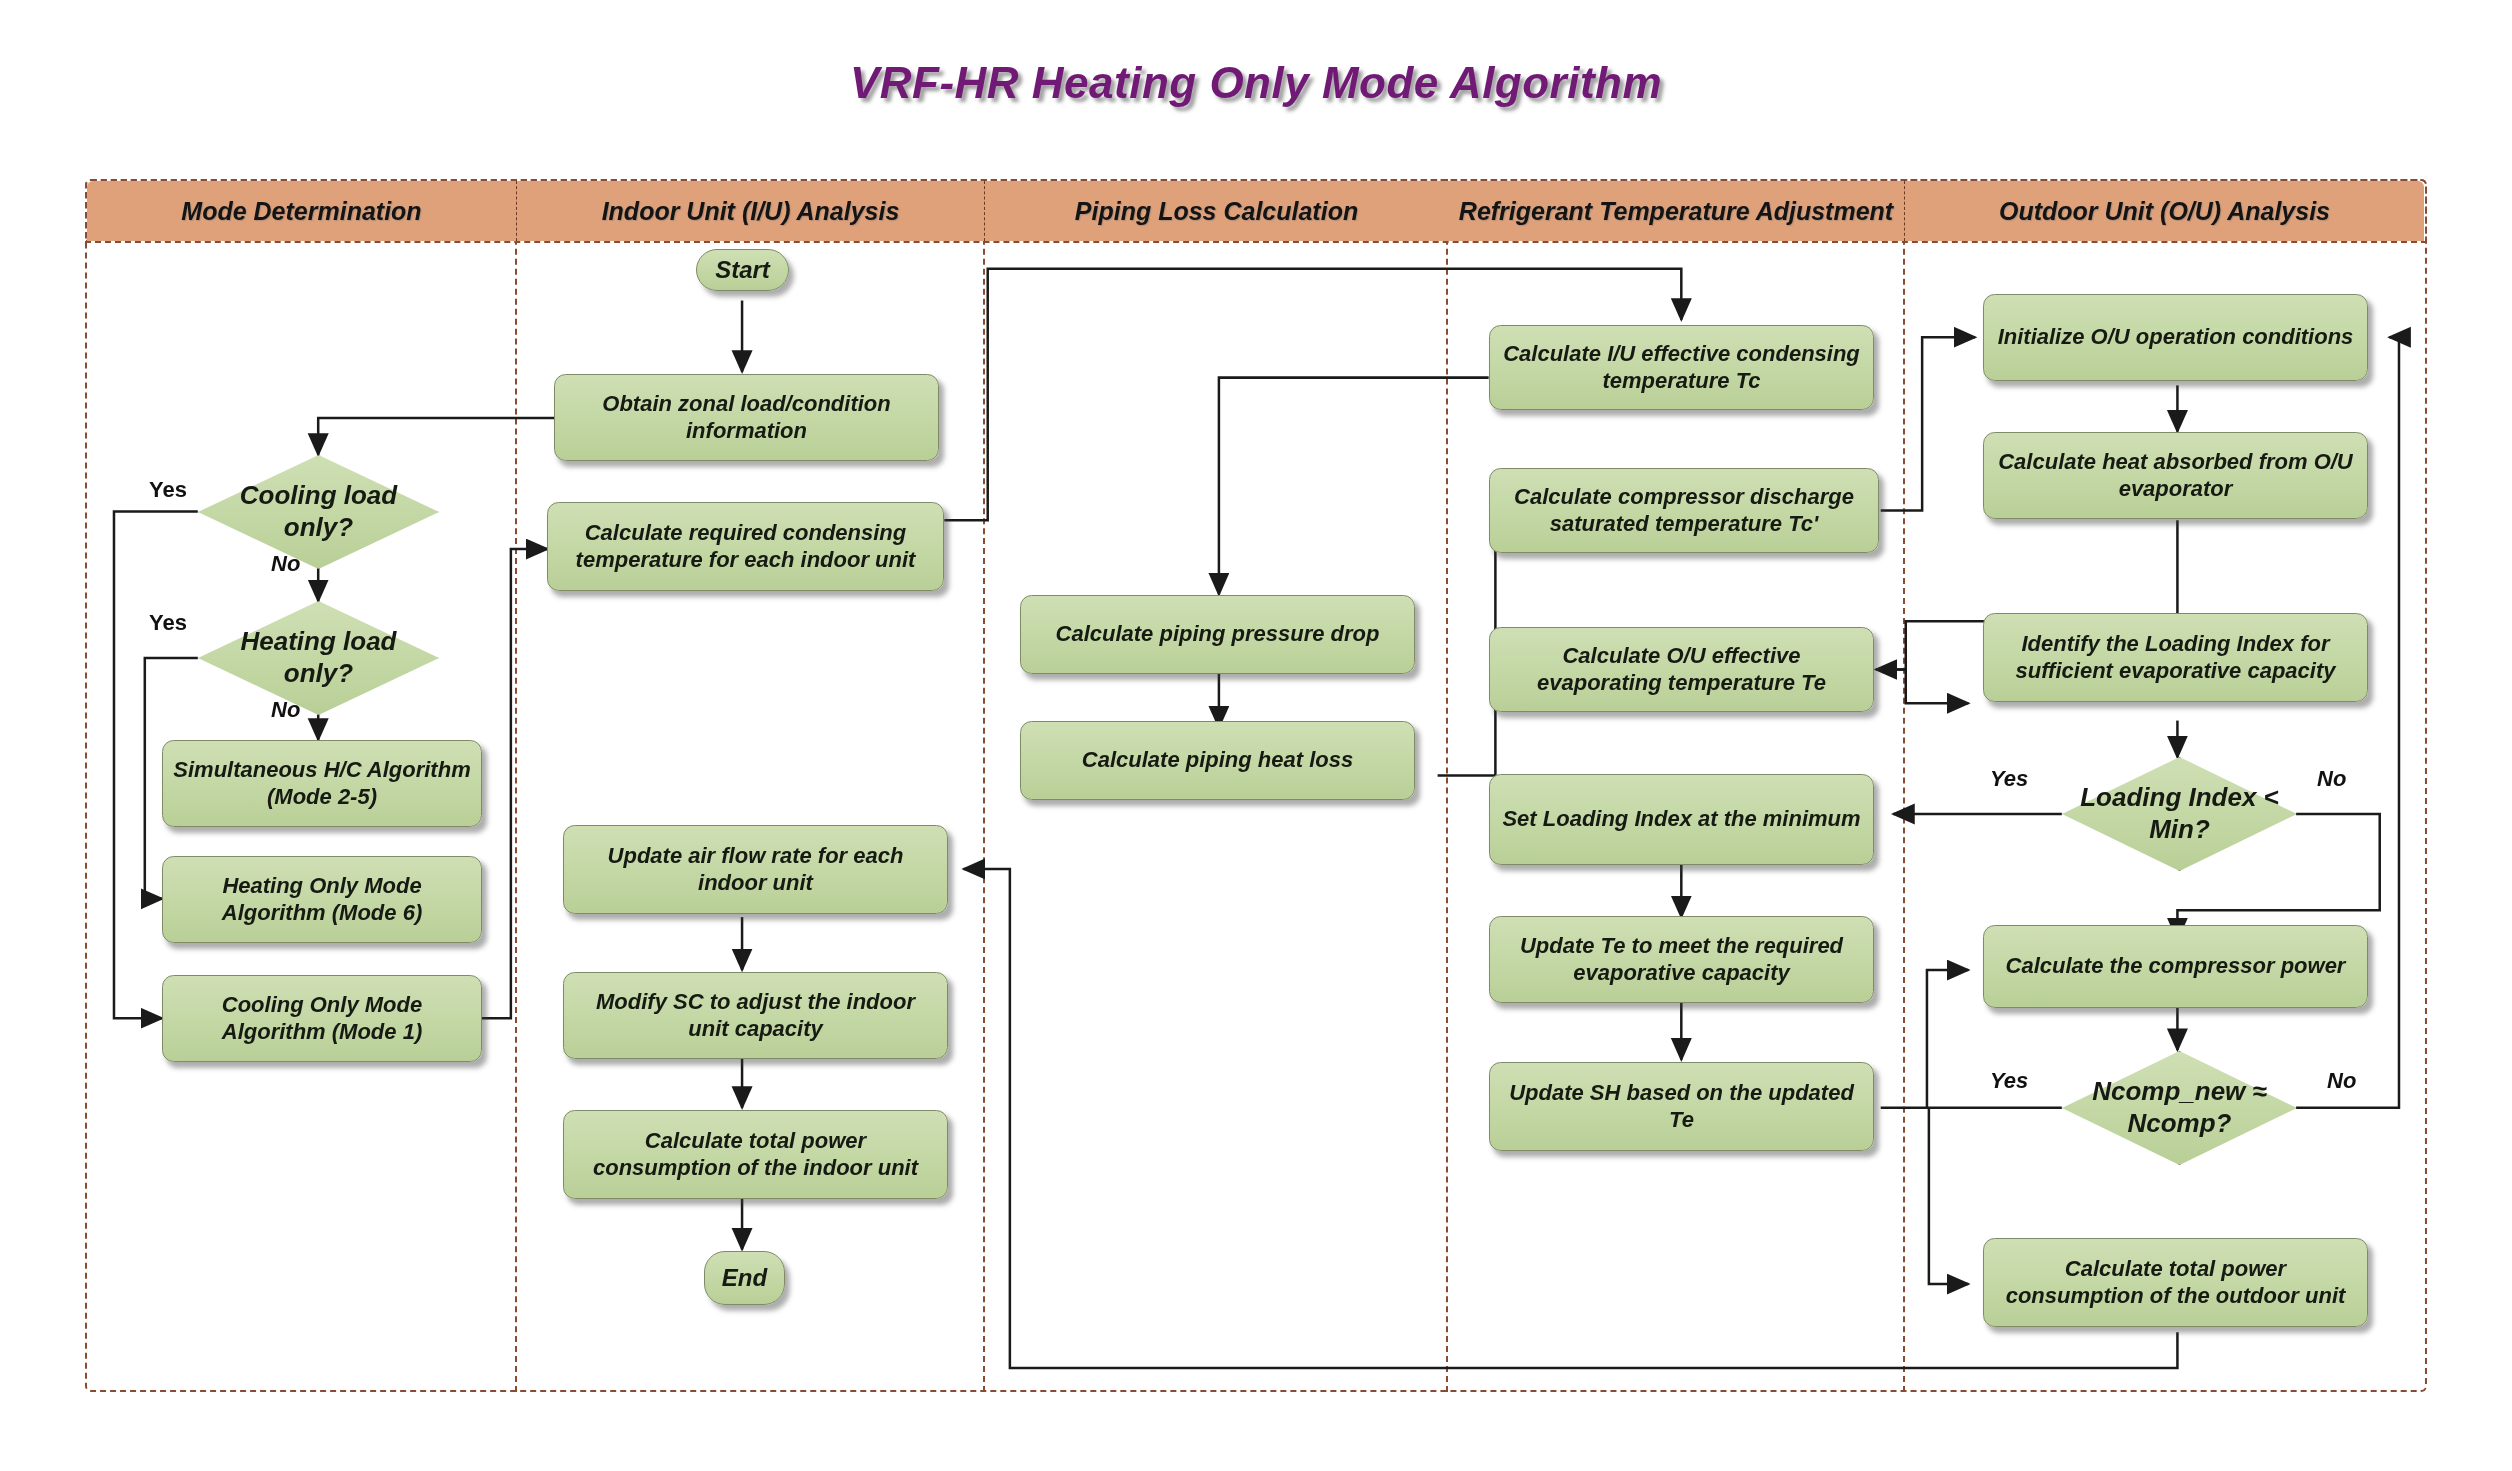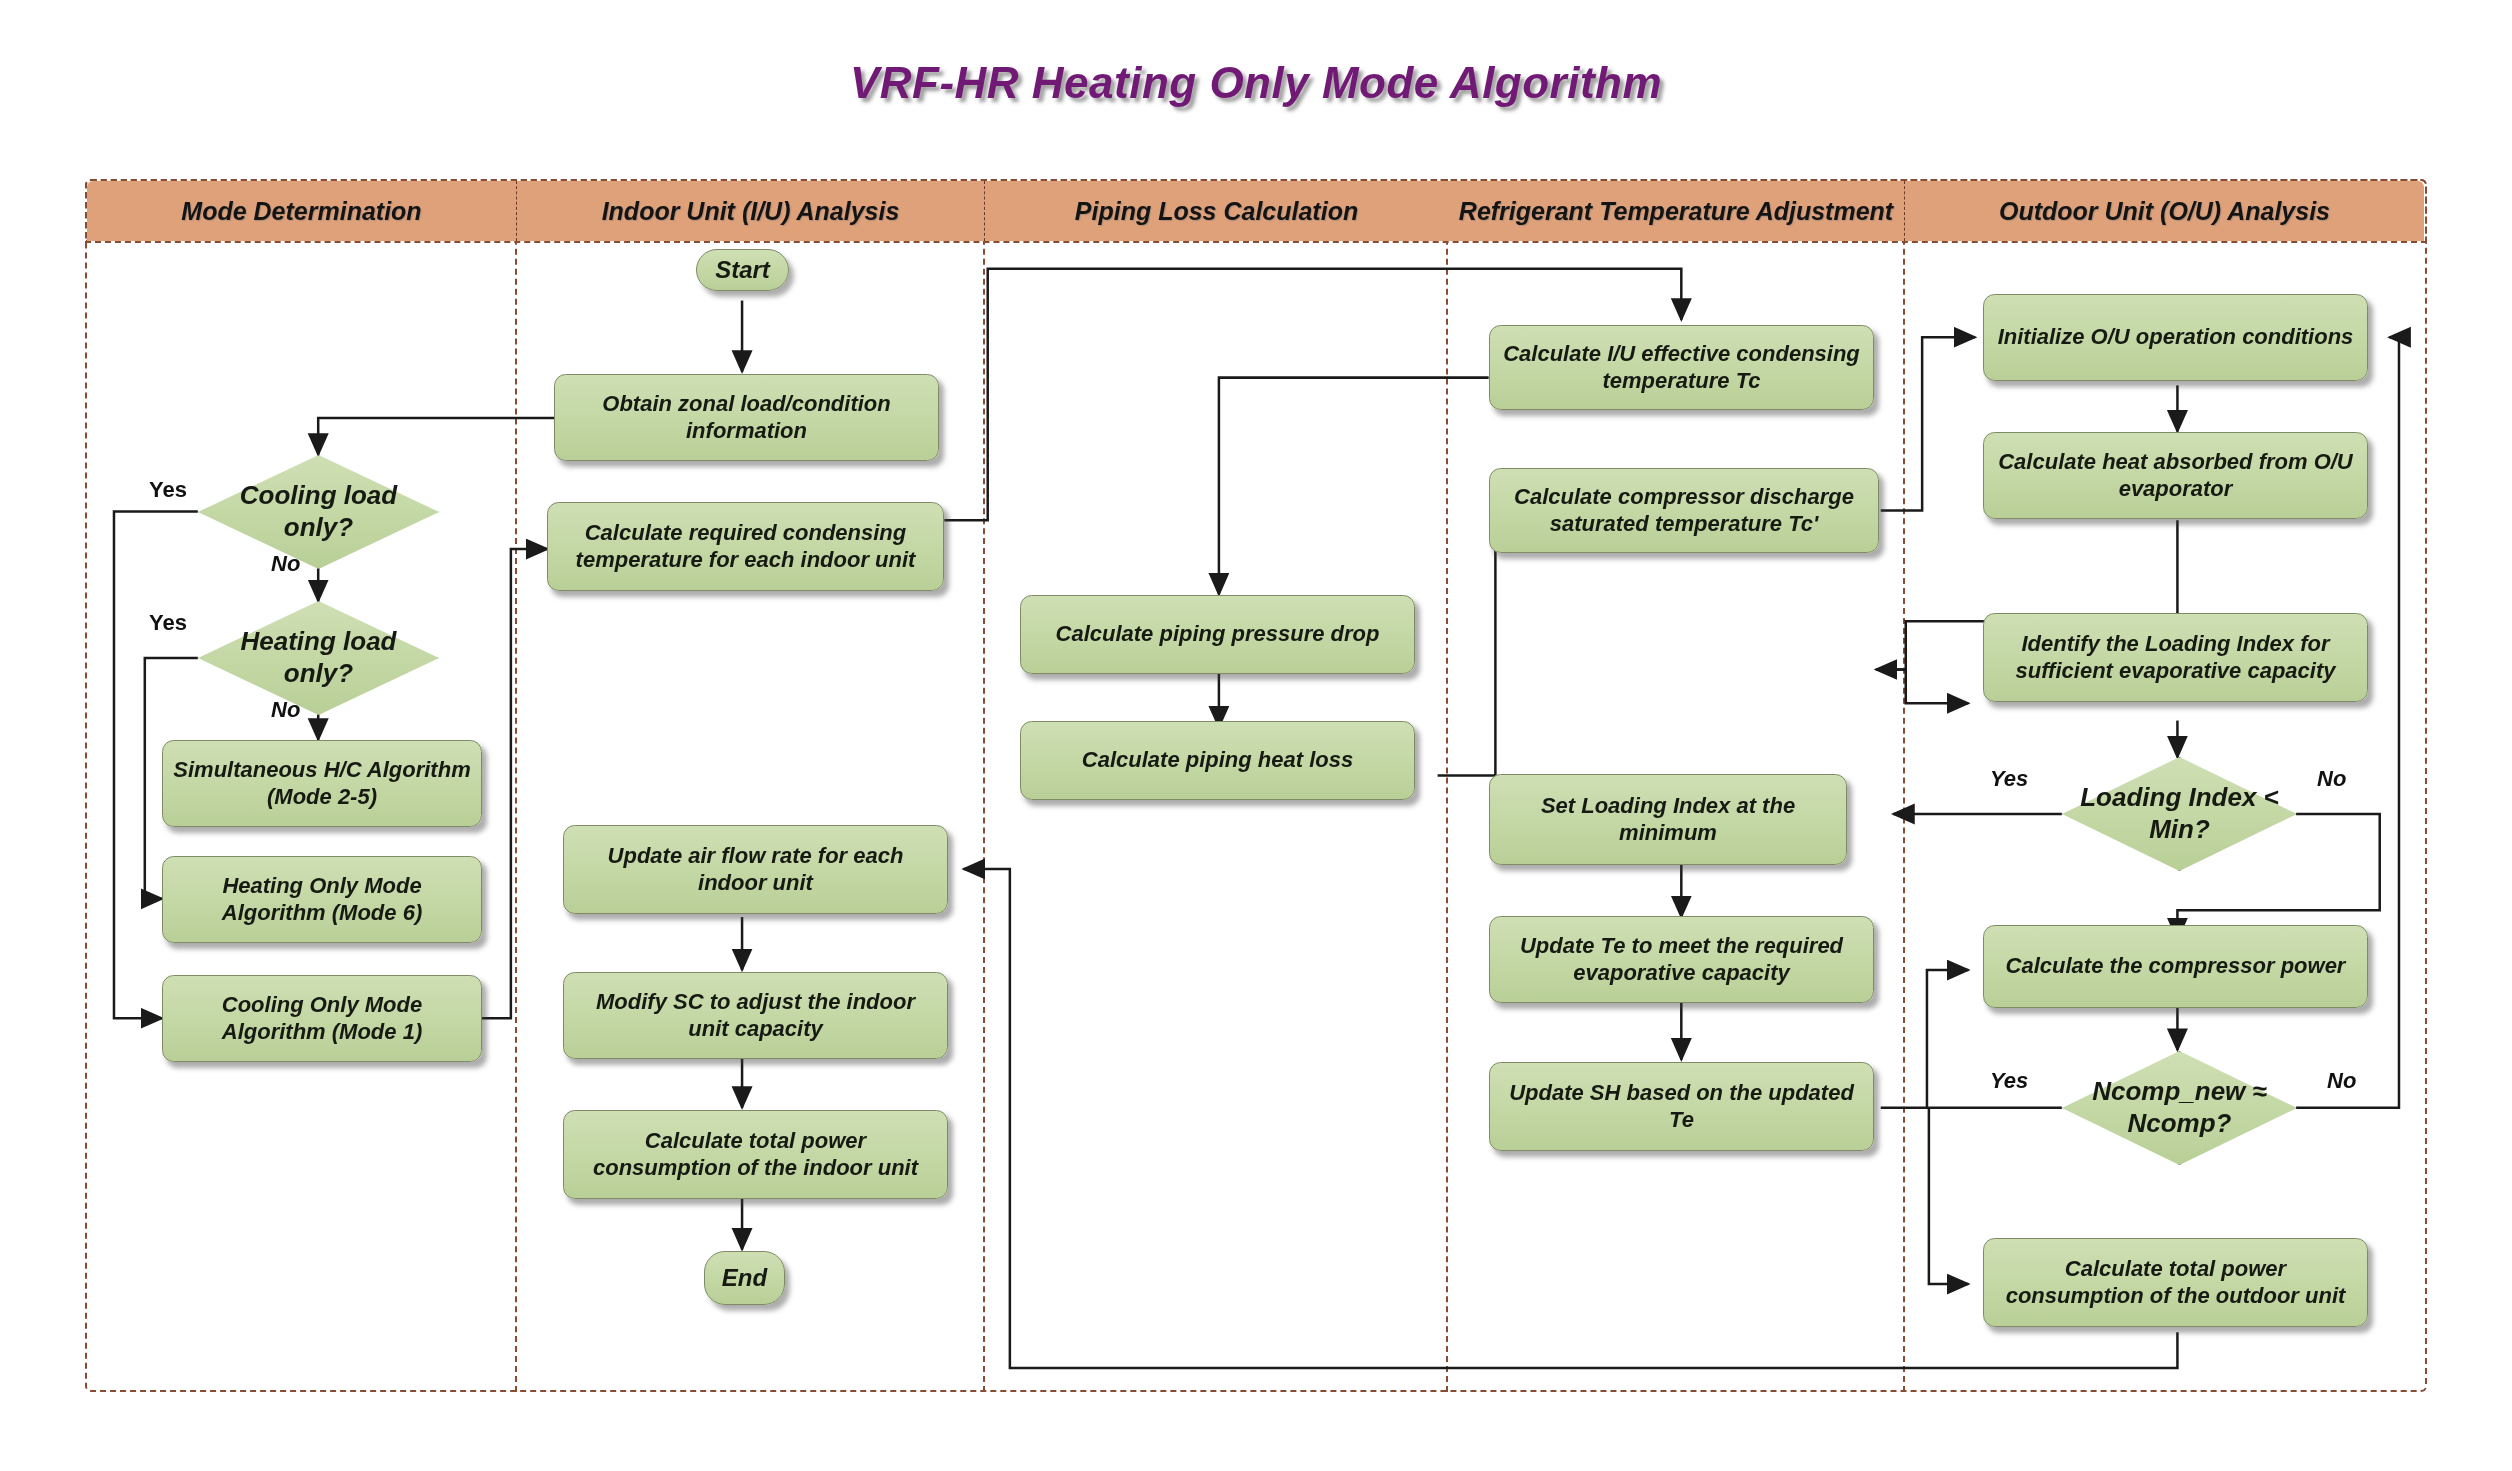--- a/index.html
+++ b/index.html
@@ -206,22 +206,23 @@
   <div class="node" style="left:162px; top:975px; width:320px; height:87px;">Cooling Only Mode Algorithm (Mode 1)</div>
 
   <div class="node" style="left:1020px; top:595px; width:395px; height:79px;">Calculate piping pressure drop</div>
 
   <div class="node" style="left:1020px; top:721px; width:395px; height:79px;">Calculate piping  heat loss</div>
 
   <div class="node" style="left:1489px; top:325px; width:385px; height:85px;">Calculate I/U effective condensing temperature Tc</div>
 
   <div class="node" style="left:1489px; top:468px; width:390px; height:85px;">Calculate compressor discharge saturated temperature Tc'</div>
 
-
-  <div class="node" style="left:1489px; top:774px; width:358px; height:91px;">Set Loading Index at the minimum</div>
+  <div class="node" style="left:1489px; top:627px; width:385px; height:85px;">Calculate O/U effective evaporating temperature Te</div>
+
+  <div class="node" style="left:1489px; top:774px; width:385px; height:91px;">Set Loading Index at the minimum</div>
 
   <div class="node" style="left:1489px; top:916px; width:385px; height:87px;">Update Te to meet the required evaporative capacity</div>
 
   <div class="node" style="left:1489px; top:1062px; width:385px; height:89px;">Update SH based on the updated Te</div>
 
   <div class="node" style="left:1983px; top:294px; width:385px; height:87px;">Initialize O/U operation conditions</div>
 
   <div class="node" style="left:1983px; top:432px; width:385px; height:87px;">Calculate heat absorbed from O/U evaporator</div>
 
   <div class="node" style="left:1983px; top:613px; width:385px; height:89px;">Identify the Loading Index for sufficient evaporative capacity</div>

